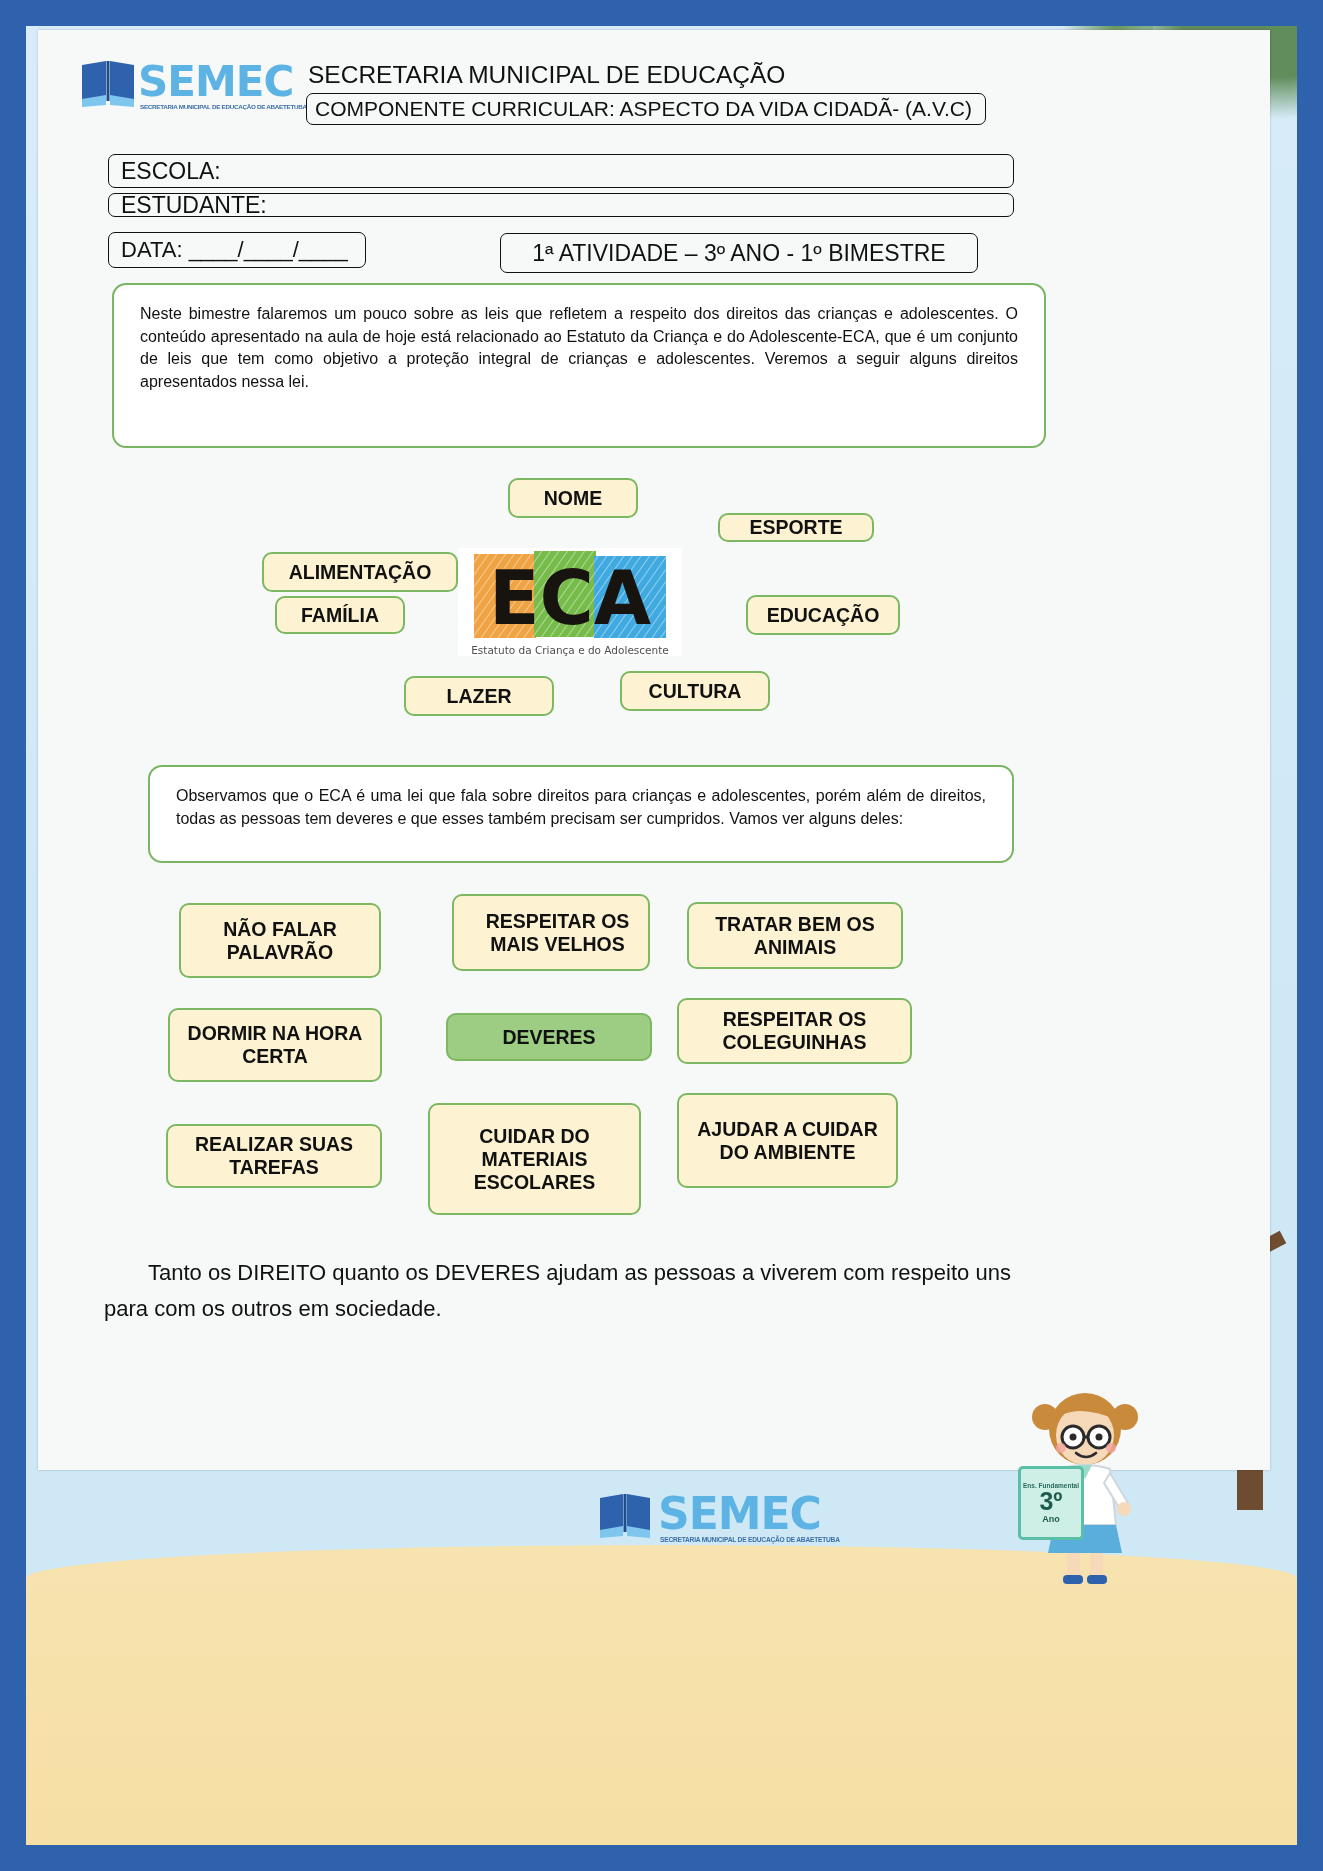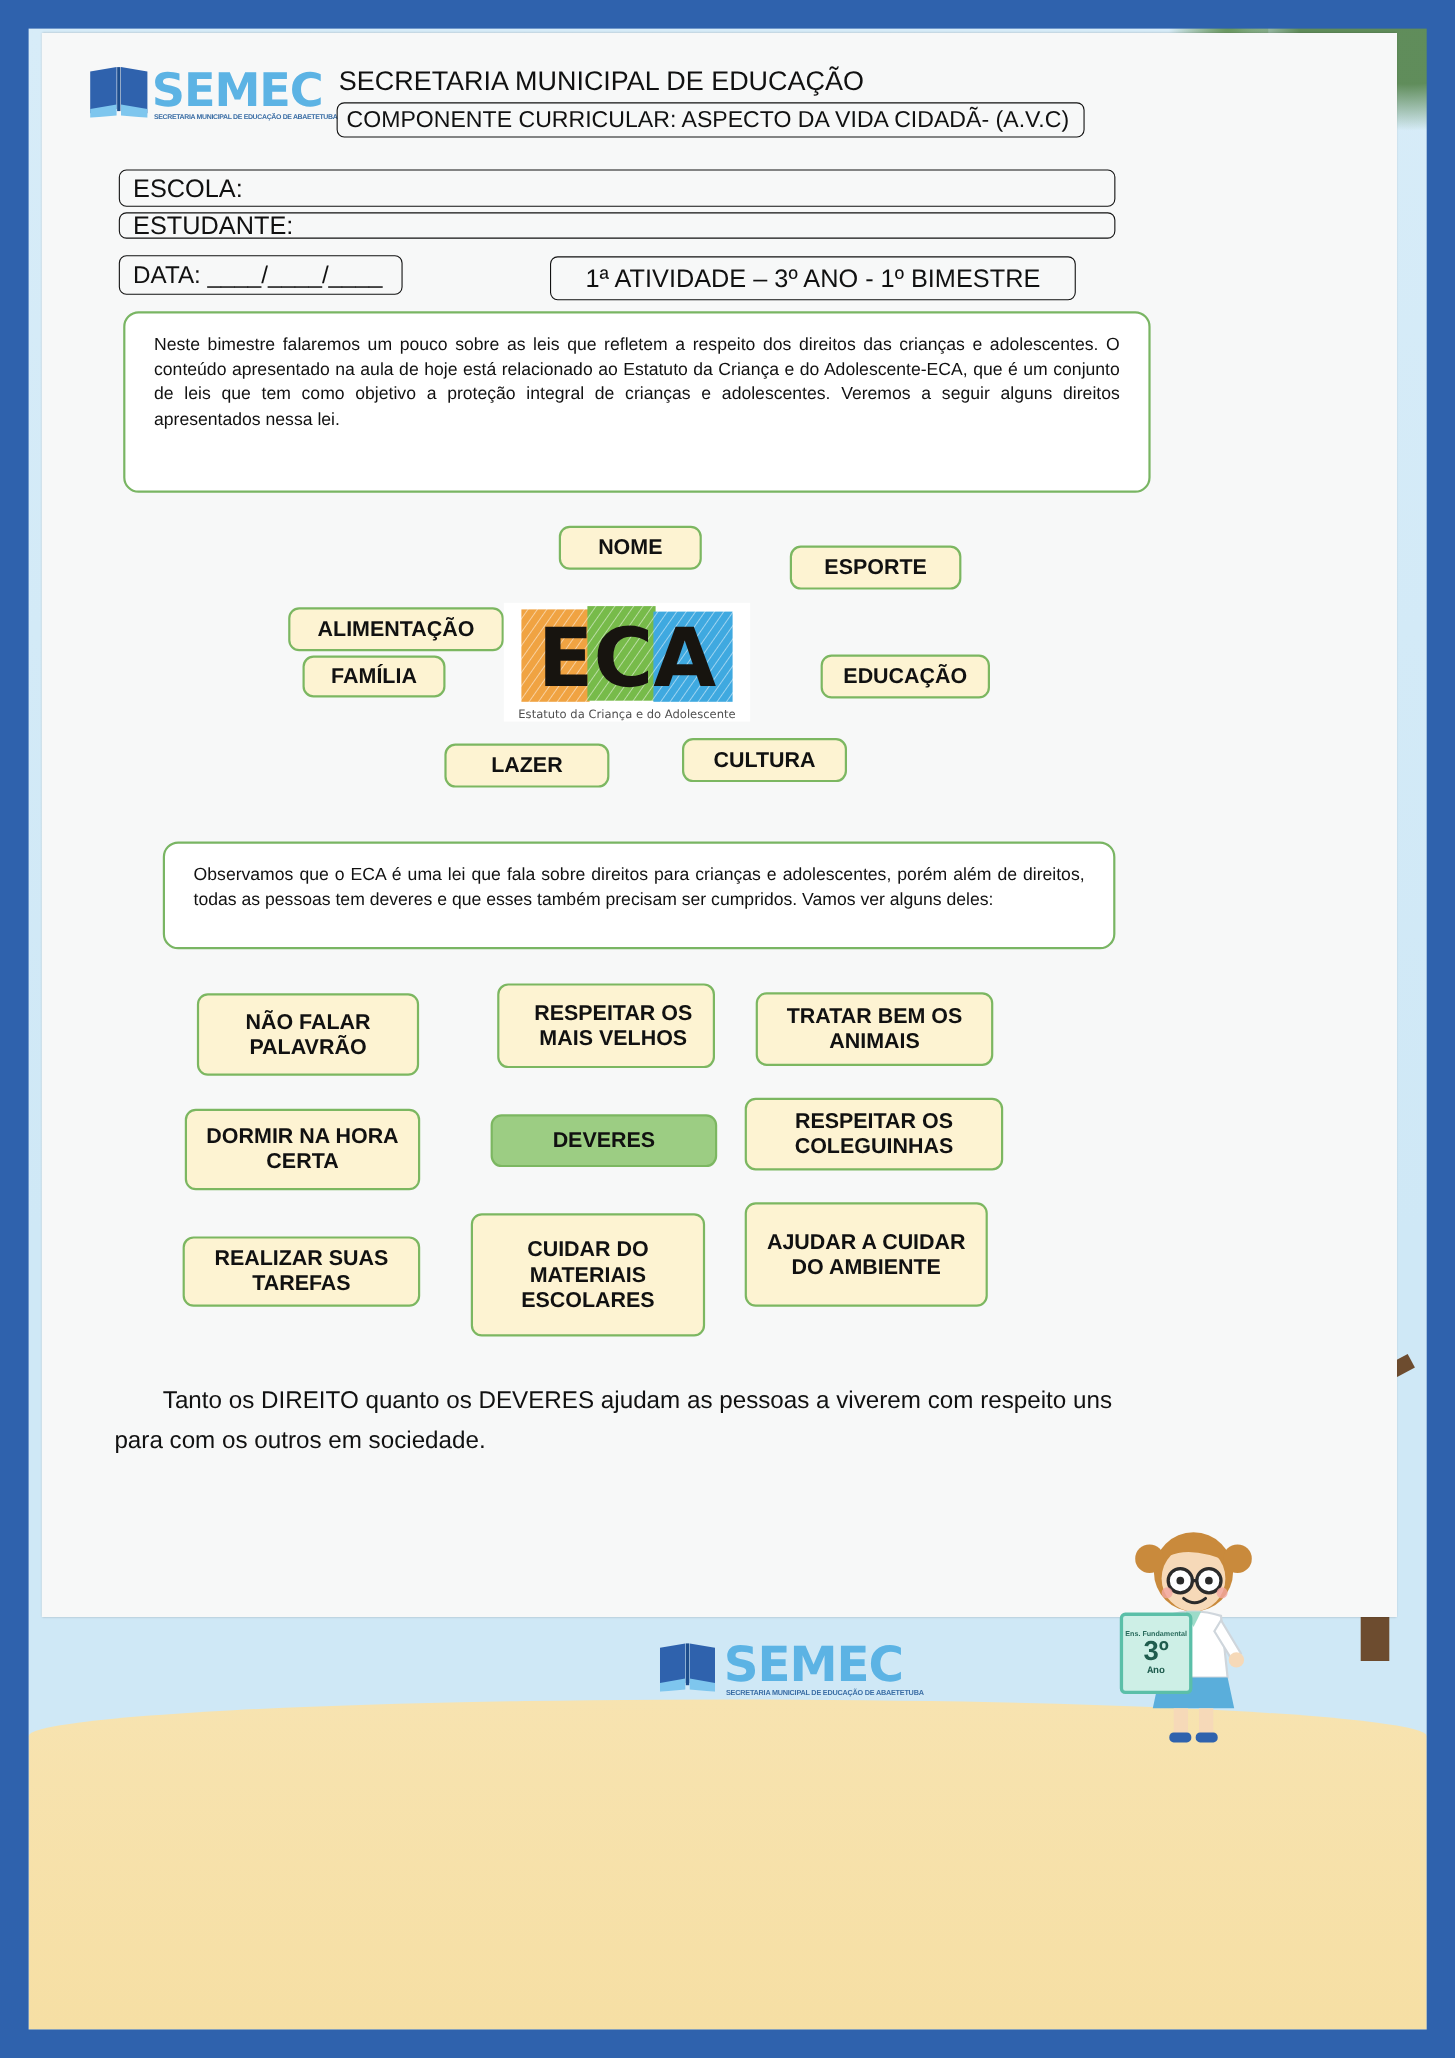--- a/index.html
+++ b/index.html
@@ -125,21 +125,21 @@
     font-size: 19.5px; line-height: 1.18;
     padding: 4px 10px;
   }
   .card.center-hub {
     background: #9ccd83;
   }
 
   
   #r-nome        { left: 508px; top: 478px; width: 130px; height: 40px; }
   #r-alimentacao { left: 262px; top: 504px; width: 196px; height: 40px; margin-top: 48px; }
-  #r-esporte     { left: 718px; top: 496px; width: 156px; height: 40px; }
+  #r-esporte     { left: 718px; top: 513px; width: 156px; height: 29px; }
   #r-familia     { left: 275px; top: 596px; width: 130px; height: 38px; }
   #r-educacao    { left: 746px; top: 595px; width: 154px; height: 40px; }
   #r-lazer       { left: 404px; top: 676px; width: 150px; height: 40px; }
   #r-cultura     { left: 620px; top: 671px; width: 150px; height: 40px; }
 
   
   .eca-logo {
     position: absolute; left: 458px; top: 548px; width: 224px; height: 108px;
     background: #ffffff; overflow: hidden;
   }
@@ -210,21 +210,21 @@
 
   
   .student { position: absolute; left: 1020px; top: 1385px; width: 130px; height: 200px; }
   .sign-board {
     position: absolute; left: 1018px; top: 1466px; width: 66px; height: 74px;
     background: #cdefe6; border: 3px solid #5bbfa8; border-radius: 5px;
     display: flex; flex-direction: column; align-items: center; justify-content: center;
   }
   .sign-top { font-size: 6.5px; color: #2a6b5d; font-weight: 700; }
   .sign-big { font-size: 25px; color: #1f5c4e; font-weight: 800; line-height: 1; text-align: right; }
-  .sign-small { font-size: 9px; color: #1f5c4e; font-weight: 700; font-family: Liberation Mono, monospace; }
+  .sign-small { font-size: 9px; color: #1f5c4e; font-weight: 700; }
 </style>
 </head>
 <body>
 
 <div class="bg-frame">
   <div class="bg-sky"></div>
   <div class="bg-sand"></div>
   <div class="bg-tree-trunk"></div>
   <div class="bg-tree-branch"></div>
   <div class="bg-leaf-top"></div>

